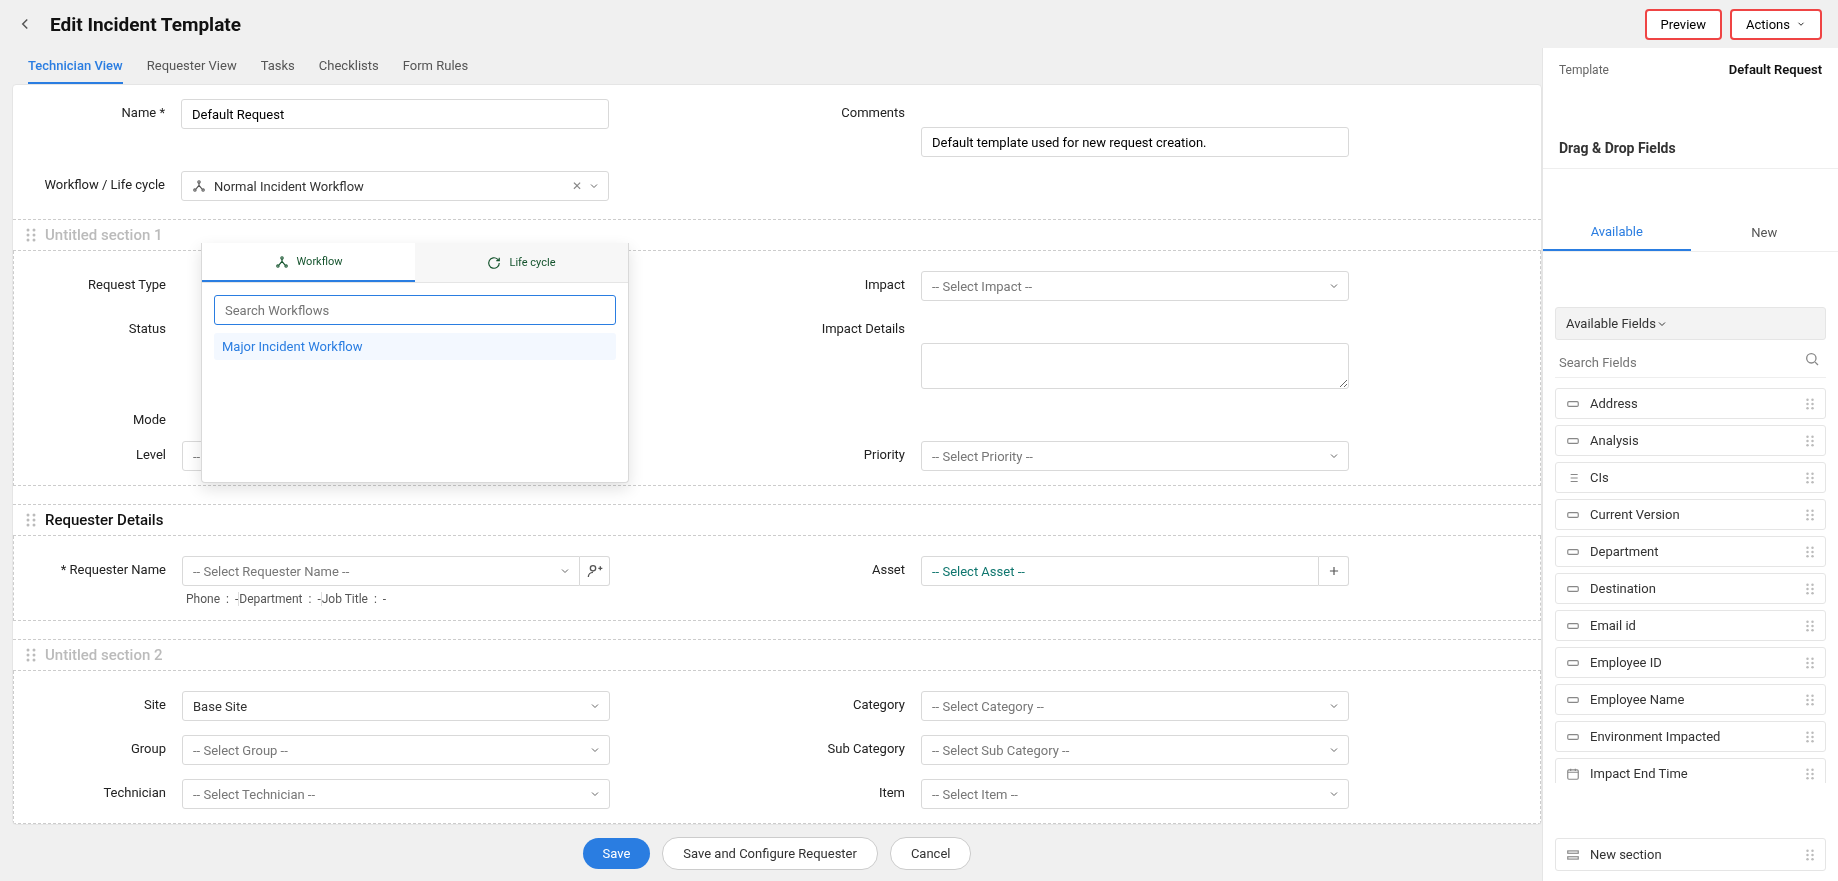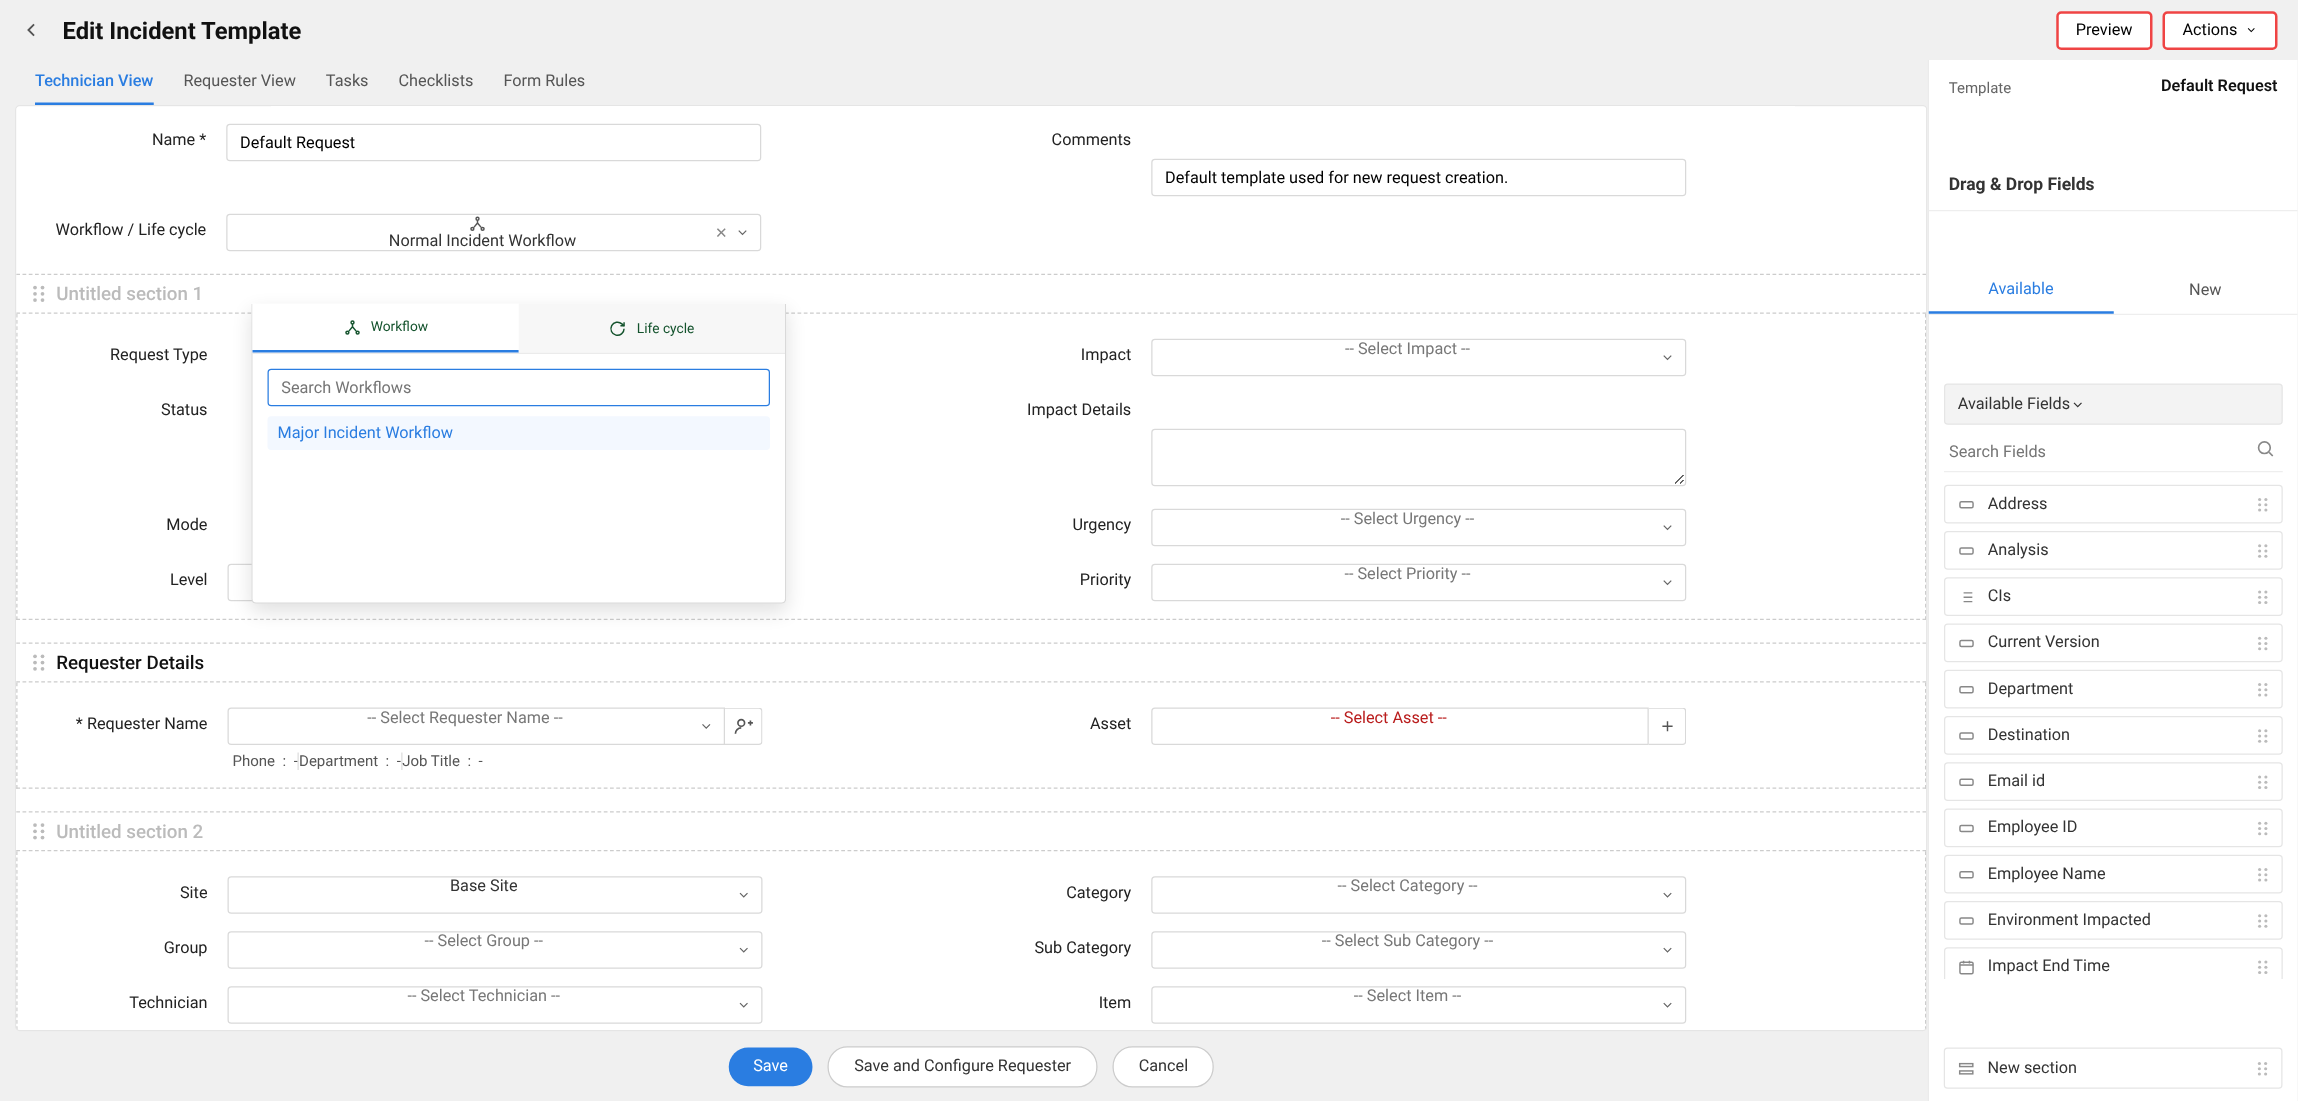--- a/index.html
+++ b/index.html
@@ -18,21 +18,21 @@
   .tab.active { color: #2a7de1; border-bottom-color: #2a7de1; font-weight: 500; }
 
   .form-area { background: #fff; border: 1px solid #e5e5e5; border-radius: 4px; margin-top: 0; height: calc(100% - 36px - 56px); overflow: auto; position: relative; }
 
   .row { display: flex; padding: 14px 24px 0 24px; }
   .col { flex: 1; display: flex; align-items: flex-start; }
   .label { width: 144px; text-align: right; padding-right: 16px; padding-top: 6px; color: #222; font-size: 13px; }
   .field { flex: 1; max-width: 428px; }
   .input { width: 100%; height: 30px; border: 1px solid #d9d9d9; border-radius: 3px; padding: 0 10px; font-size: 13px; background: #fff; }
   .textarea { width: 100%; min-height: 30px; border: 1px solid #d9d9d9; border-radius: 3px; padding: 6px 10px; font-size: 13px; background: #fff; resize: vertical; margin-top: 28px; }
-  .select { width: 100%; height: 30px; border: 1px solid #d9d9d9; border-radius: 3px; padding: 0 28px 0 10px; font-size: 13px; background: #fff; display: flex; align-items: center; color: #333; position: relative; cursor: pointer; flex-direction: column; }
+  .select { width: 100%; height: 30px; border: 1px solid #d9d9d9; border-radius: 3px; padding: 0 28px 0 10px; font-size: 13px; background: #fff; display: flex; align-items: center; color: #333; position: relative; cursor: pointer; }
   .select.placeholder { color: #777; }
   .select .chev { position: absolute; right: 8px; top: 50%; transform: translateY(-50%); color: #666; }
   .select .clear { position: absolute; right: 26px; top: 50%; transform: translateY(-50%); color: #888; font-size: 12px; }
   .select .wf-icon { margin-right: 8px; color: #555; }
 
   .section-divider { display: flex; align-items: center; margin: 18px 0 0 0; padding: 6px 12px; border-top: 1px dashed #ccc; border-bottom: 1px dashed #ccc; }
   .section-divider .grip { color: #bbb; margin-right: 8px; }
   .section-divider .sec-title { font-size: 15px; color: #bbb; font-weight: 500; }
   .section-divider.named .sec-title { color: #111; }
   .section-content { border-left: 1px dashed #ccc; border-right: 1px dashed #ccc; border-bottom: 1px dashed #ccc; padding: 6px 12px 14px 12px; margin: 0 0; }
@@ -229,33 +229,20 @@
           <div class="col">
             <div class="label">Impact Details</div>
             <div class="field"><textarea class="textarea" style="height: 46px;"></textarea></div>
           </div>
         </div>
         <div class="row" style="padding-left:12px;padding-right:12px;">
           <div class="col">
             <div class="label">Mode</div>
             <div class="field"></div>
           </div>
-          <div class="col">
-            <div class="label">Urgency</div>
-            <div class="field">
-                <div class="select placeholder">
-                  <span>-- Select Urgency --</span>
-                  <span class="chev">
-                    <svg width="12" height="12" viewBox="0 0 24 24" fill="none" stroke="currentColor" stroke-width="2">
-                      <path d="M6 9l6 6 6-6"></path>
-                    </svg>
-                  </span>
-                </div>
-              </div>
-          </div>
         </div>
         <div class="row" style="padding-left:12px;padding-right:12px;">
           <div class="col">
             <div class="label">Level</div>
             <div class="field">
                 <div class="select placeholder">
                   <span>-- Select Level --</span>
                   <span class="chev">
                     <svg width="12" height="12" viewBox="0 0 24 24" fill="none" stroke="currentColor" stroke-width="2">
                       <path d="M6 9l6 6 6-6"></path>
@@ -321,21 +308,21 @@
                 <span class="kv"><span>Department</span> : <span>-</span></span>
                 <span class="sep"></span>
                 <span class="kv"><span>Job Title</span> : <span>-</span></span>
               </div>
             </div>
           </div>
           <div class="col">
             <div class="label">Asset</div>
             <div class="field">
               <div class="asset-row">
-                <div class="select placeholder" style="color:#b91c1c;text-align:center;">
+                <div class="select placeholder" style="color:#0f766e;text-align:center;">
                     <span>-- Select Asset --</span>
                   </div>
                 <div class="asset-add">
                   <svg width="14" height="14" viewBox="0 0 24 24" fill="none" stroke="currentColor" stroke-width="2">
                       <path d="M12 5v14M5 12h14"></path>
                     </svg>
                 </div>
               </div>
             </div>
           </div>

